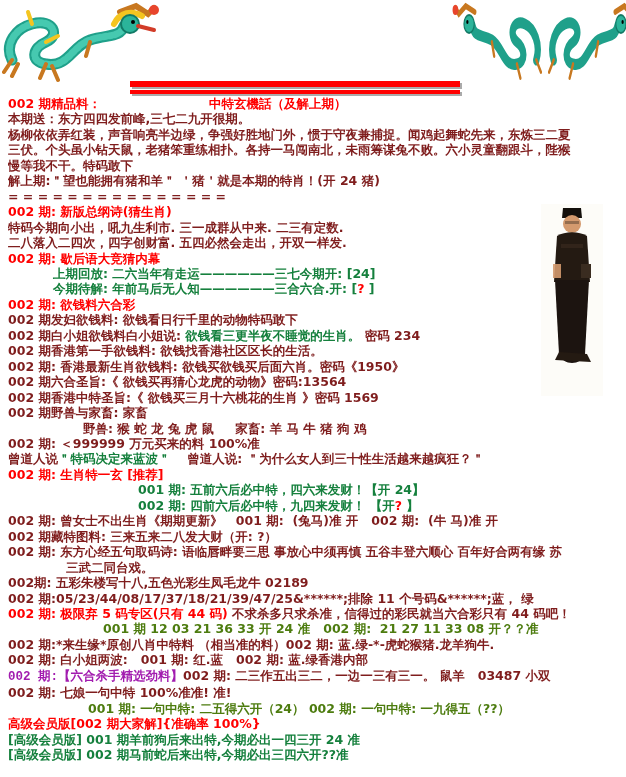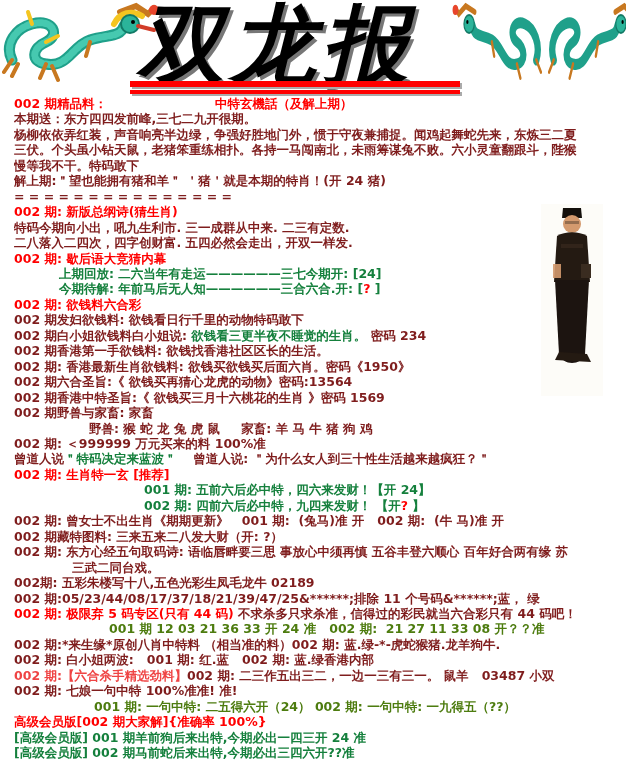--- a/index.html
+++ b/index.html
@@ -16,26 +16,26 @@
   #rule2{top:90px;height:4px;box-shadow:2px 2px 0 #aaa;}
   .dragon{position:absolute;top:2px;}
   #dragon-left{left:2px;}
   #dragon-right-a{left:452px;transform:scaleX(-1);}
   #dragon-right-b{left:548px;}
   
   #monk{position:absolute;left:541px;top:204px;width:62px;height:192px;}
   
   #content{position:absolute;left:8px;top:96px;width:612px;
            font-size:12.5px;font-weight:bold;line-height:15.45px;white-space:pre-wrap;}
-  .line{white-space:pre;overflow:hidden;margin-left:6px;}
+  .line{white-space:pre;overflow:hidden;}
   .c-k{color:#7f1d1d;}
   .c-r{color:#ff0000;}
   .c-b{color:#15803d;}
   .c-o{color:#4d7c0f;}
-  .c-d{color:#ef4444;}
+  .c-d{color:#a21caf;font-family:Liberation Mono, monospace;}
 </style>
 </head>
 <body>
 
 <div id="page">
 
   <div id="masthead">
     <svg id="dragon-left" class="dragon" width="158" height="84" viewBox="0 0 158 84">
       <g fill="none" stroke-linecap="round">
         <path d="M10 58 C2 42 14 26 30 22 C52 16 58 34 44 40 C30 46 28 60 44 62 C66 66 70 44 88 38 C106 32 118 36 122 24" stroke="#1fa08a" stroke-width="11"></path>
@@ -66,21 +66,20 @@
       <g fill="none" stroke-linecap="round">
         <path d="M10 58 C2 42 14 26 30 22 C52 16 58 34 44 40 C30 46 28 60 44 62 C66 66 70 44 88 38 C106 32 118 36 122 24" stroke="#1fa08a" stroke-width="11"></path>
         <path d="M118 10 L134 4 L146 12 L152 6" stroke="#c87820" stroke-width="6"></path>
         <circle cx="128" cy="22" r="9" fill="#2bb49a" stroke="#127a66" stroke-width="2"></circle>
         <circle cx="131" cy="20" r="2" fill="#000"></circle>
         <path d="M10 58 L2 70 M44 62 L38 76 M88 40 L84 54" stroke="#c87820" stroke-width="4"></path>
         <circle cx="152" cy="8" r="5" fill="#e8452c"></circle>
       </g>
     </svg>
 
-    <div id="title">双龙报</div>
     <div id="rule1" class="redrule"></div>
     <div id="rule2" class="redrule"></div>
   </div>
 
   <svg id="monk" width="62" height="192" viewBox="0 0 62 192">
     <rect x="0" y="0" width="62" height="192" fill="#fdfcf8"></rect>
     <path d="M22 4 L40 4 L41 14 L21 14 Z" fill="#14100c"></path>
     <ellipse cx="31" cy="20" rx="9" ry="9" fill="#d49a6e"></ellipse>
     <rect x="24" y="17" width="14" height="3" fill="#7a5a40" opacity="0.7"></rect>
     <path d="M16 32 C24 27 38 27 46 32 L49 78 L13 78 Z" fill="#241a12"></path>

